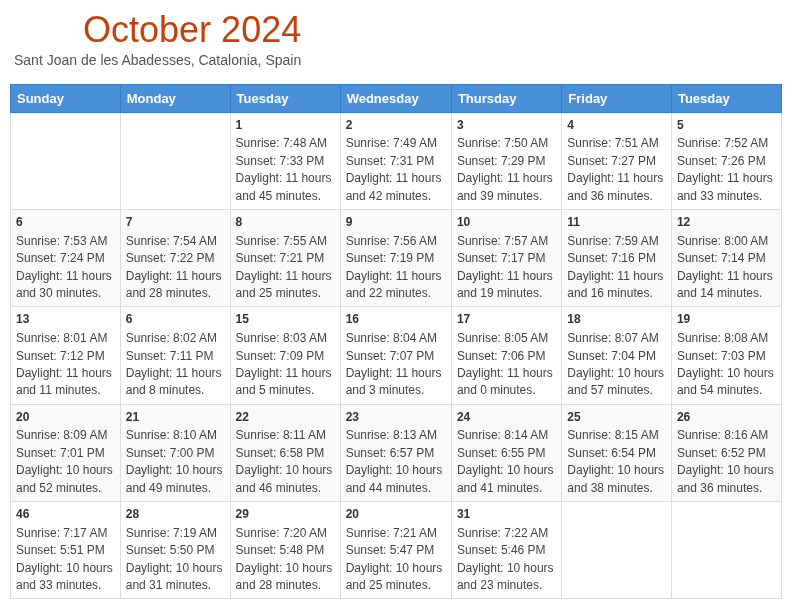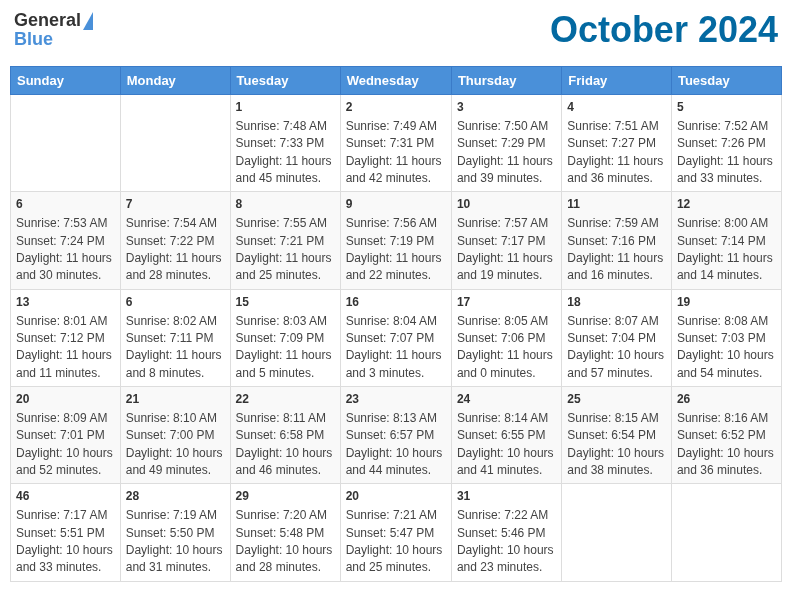--- a/index.html
+++ b/index.html
@@ -43,22 +43,22 @@
       border-bottom: 18px solid #4a90d9;
       margin-left: 2px;
       margin-bottom: 0px;
       display: inline-block;
     }
     .title-section {
       text-align: right;
     }
     .month-year {
       font-size: 36px;
-      font-weight: bold;
-      color: #0369a1;
+      font-weight: normal;
+      color: #c2410c;
       line-height: 1.1;
     }
     .location {
       font-size: 14px;
       color: #555;
       margin-top: 2px;
     }
     .calendar {
       width: 100%;
       border-collapse: collapse;
@@ -104,29 +104,23 @@
       background: #fff !important;
     }
     .calendar tbody tr td {
       height: 78px;
     }
   </style>
 </head>
 <body>
 
 <div class="header">
-  <div class="logo">
-    <div class="logo-text">
-      <span class="logo-general">General</span>
-      <span class="logo-triangle"></span>
-    </div>
-    <span class="logo-blue" style="margin-top:-2px;margin-left:0;">Blue</span>
-  </div>
   <div class="title-section">
     <div class="month-year">October 2024</div>
+    <div class="location">Sant Joan de les Abadesses, Catalonia, Spain</div>
   </div>
 </div>
 
 <table class="calendar">
   <thead>
     <tr>
     <th>Sunday</th>
         <th>Monday</th>
         <th>Tuesday</th>
         <th>Wednesday</th>

